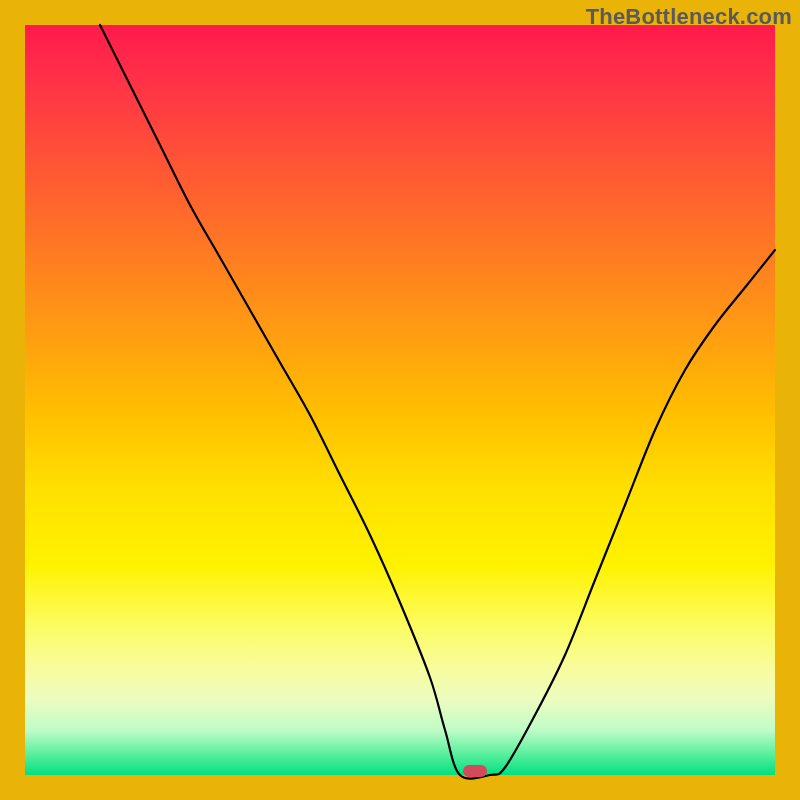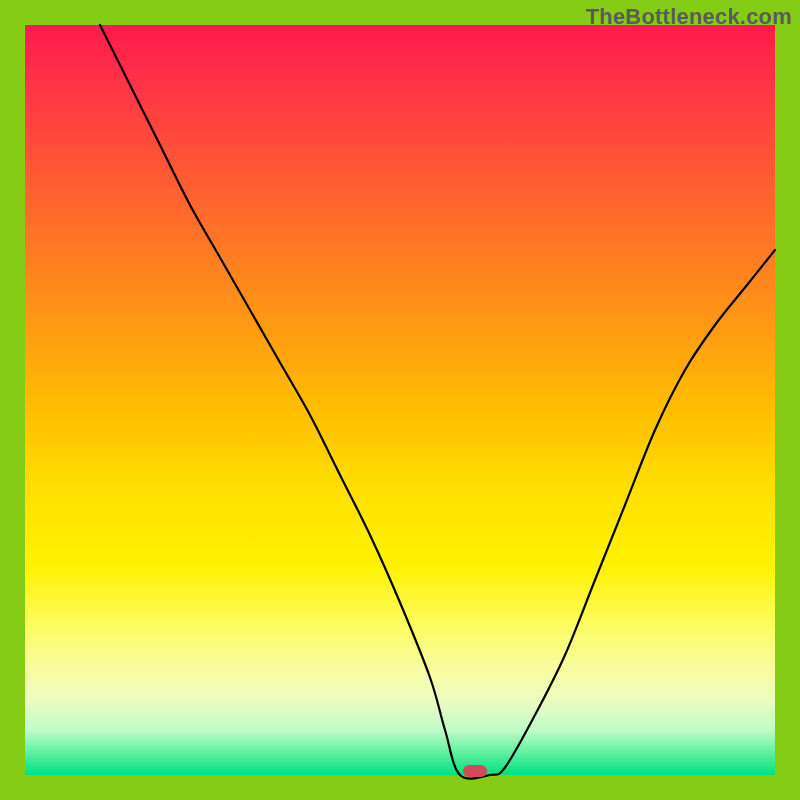--- a/index.html
+++ b/index.html
@@ -1,21 +1,21 @@
 <!DOCTYPE html>
 <html><head>
 <meta charset="utf-8">
 <style>
   * { margin: 0; padding: 0; box-sizing: border-box; }
   html, body { width: 800px; height: 800px; overflow: hidden; background: #000; }
   .frame {
     position: relative;
     width: 800px;
     height: 800px;
-    background: #84cc16;
+    background: #eab308;
   }
   .plot-area {
     position: absolute;
     left: 25px;
     top: 25px;
     width: 750px;
     height: 750px;
     background: linear-gradient(to bottom,
       #ff1a4a 0%,
       #ff2a4a 5%,

